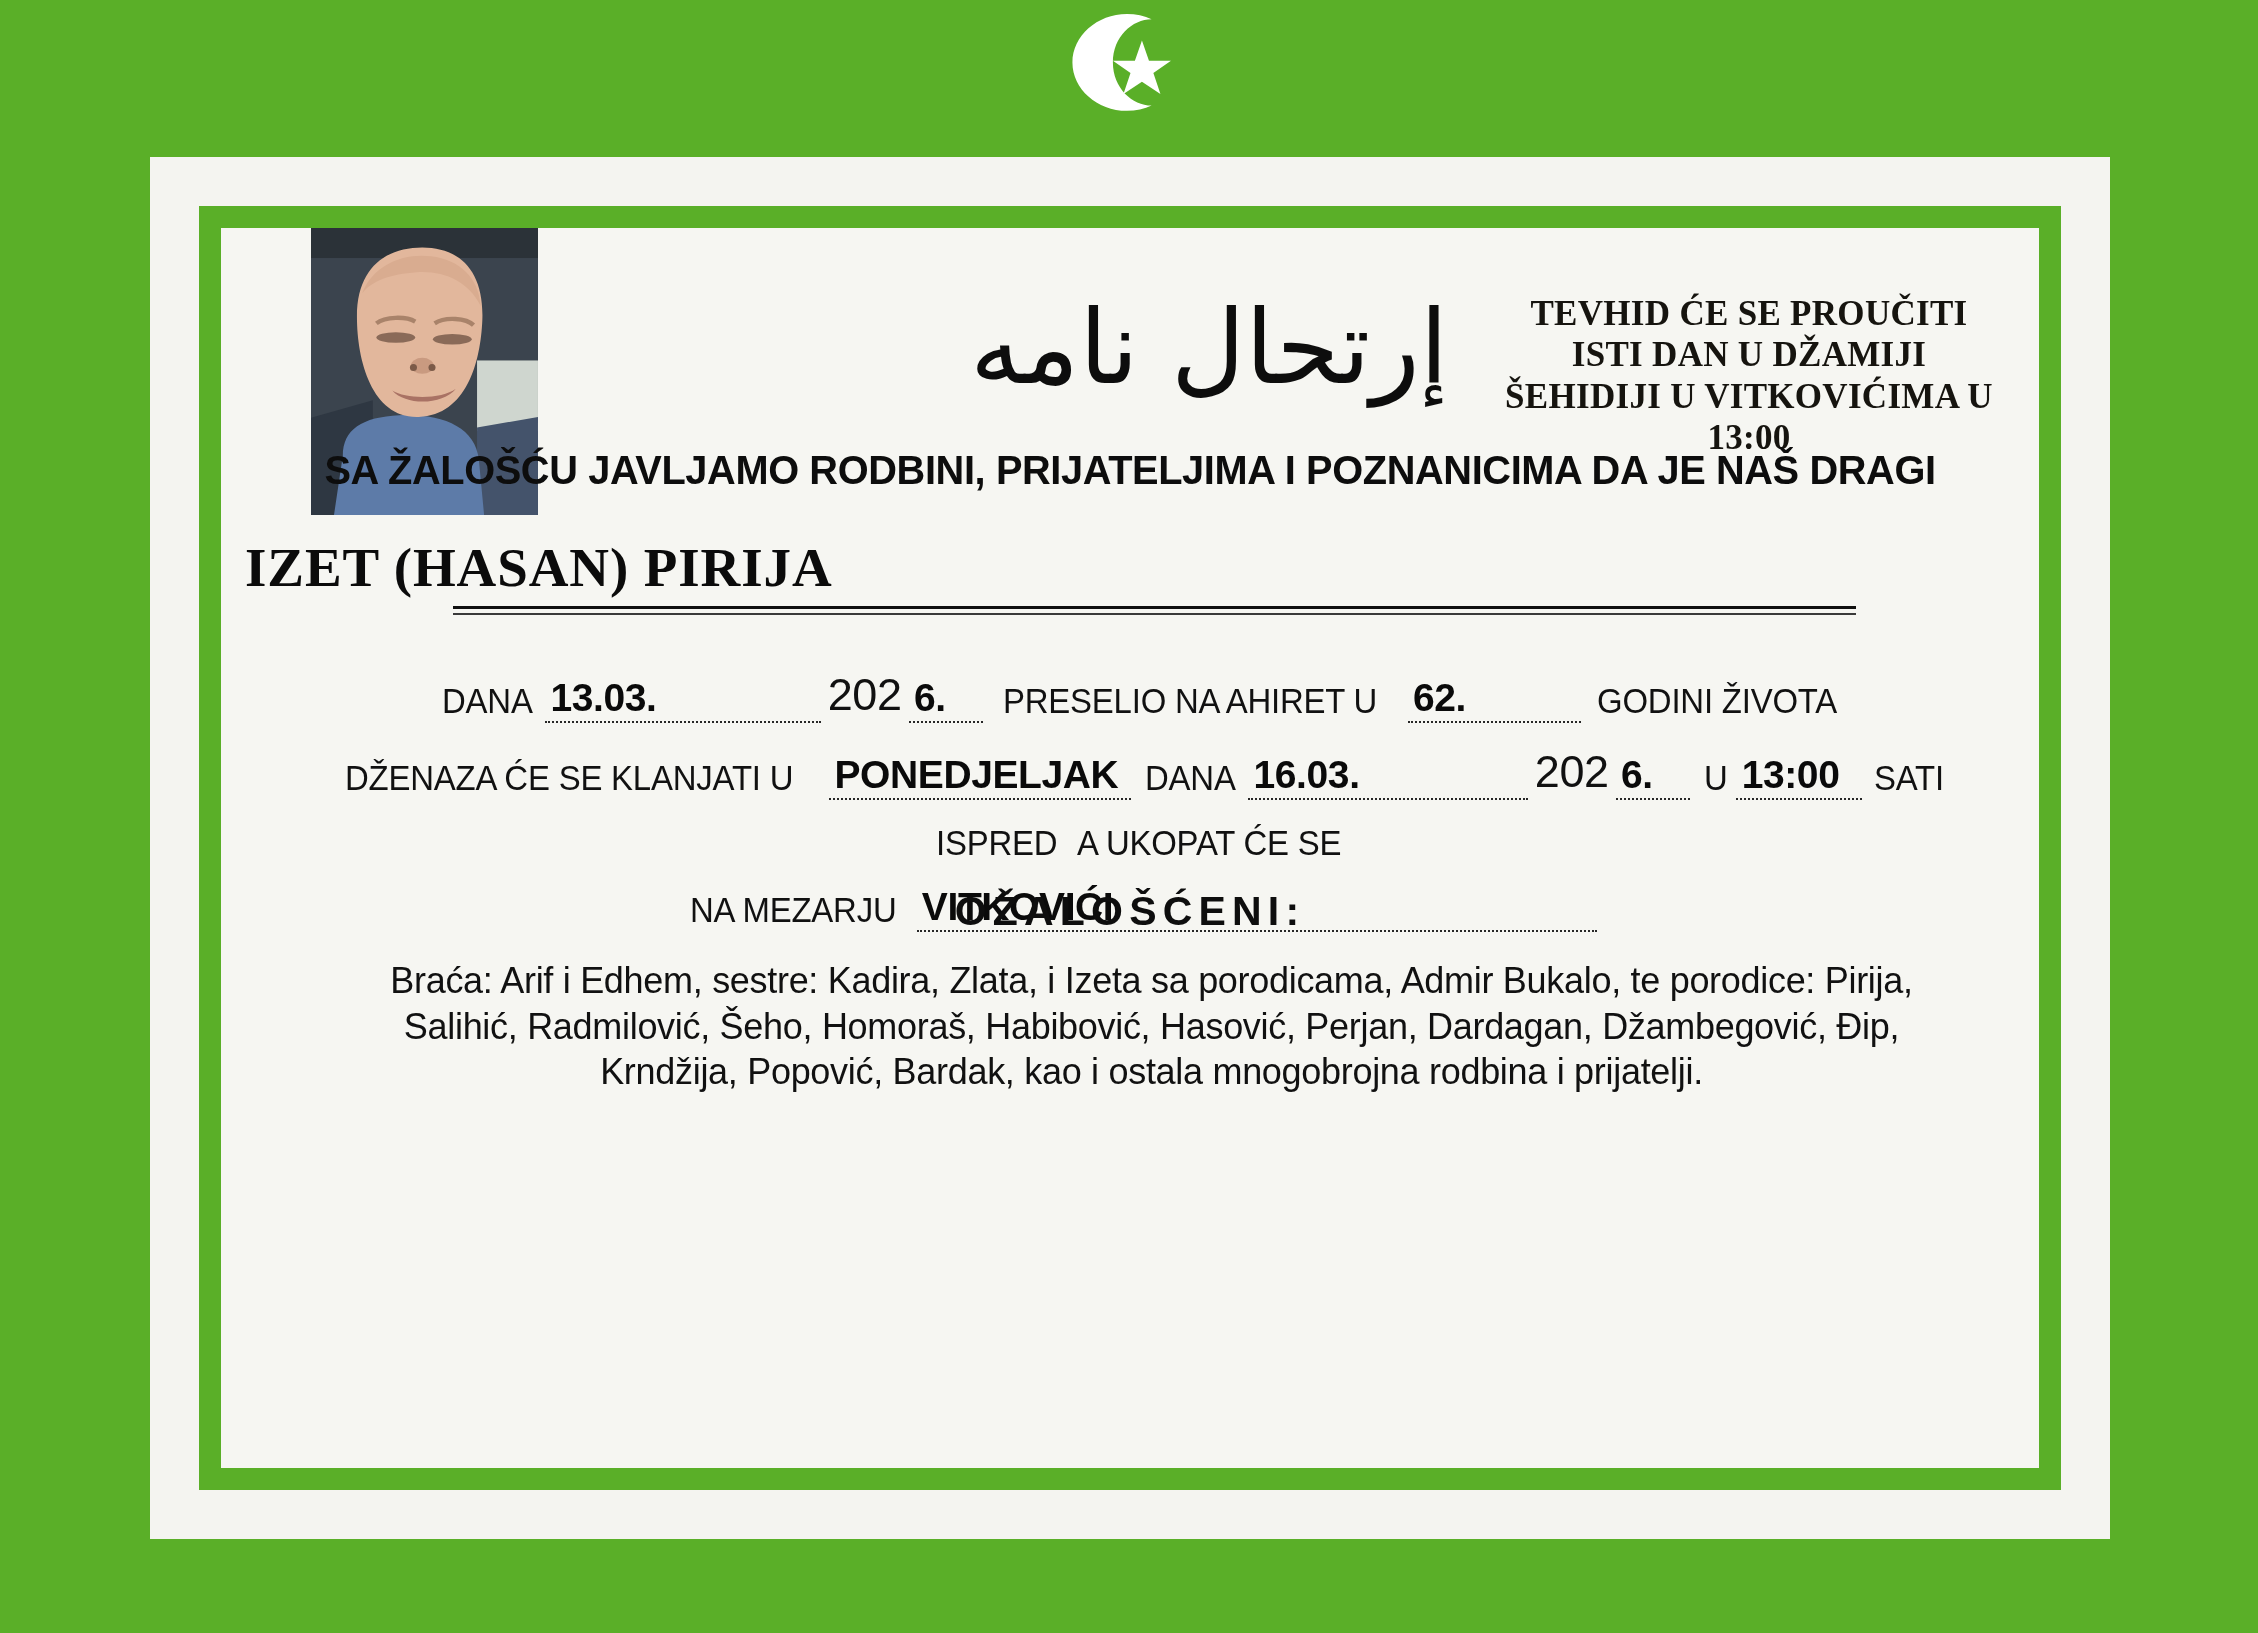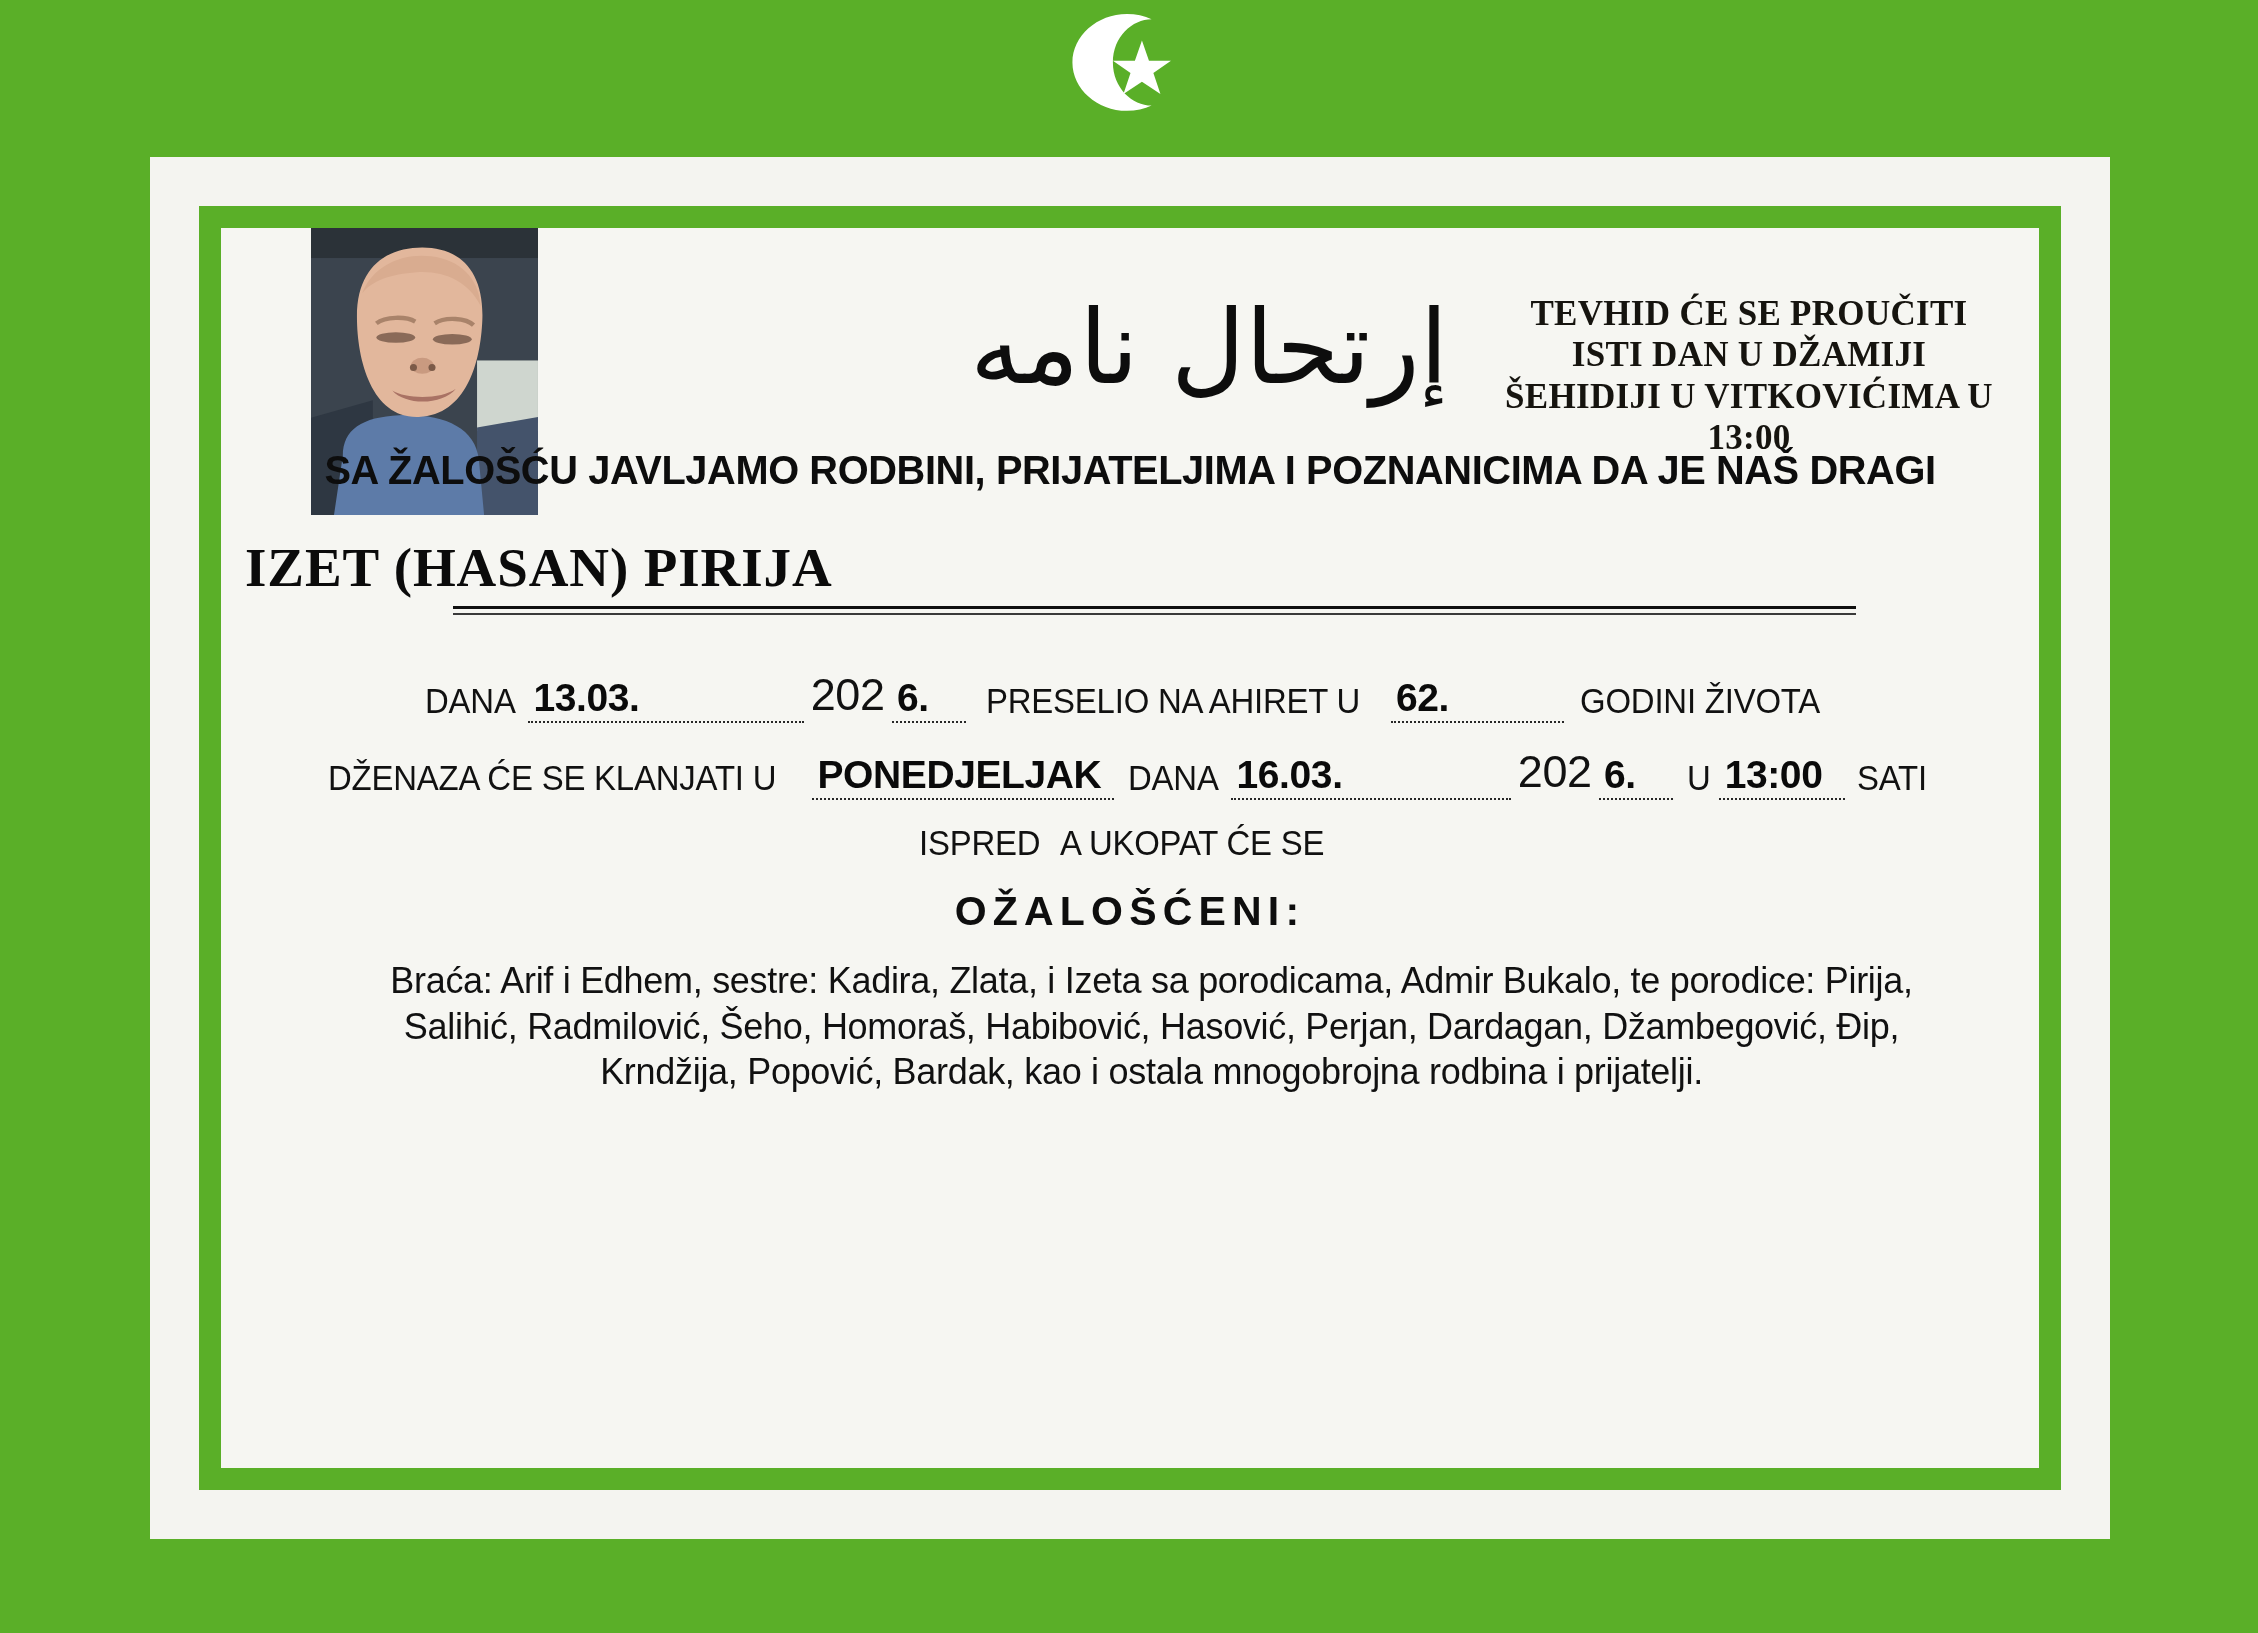--- a/index.html
+++ b/index.html
@@ -153,20 +153,21 @@
   .formline {
     display: flex;
     align-items: flex-end;
     justify-content: center;
     width: 100%;
     margin-bottom: 23px;
     font-size: 35px;
     color: #111;
     white-space: nowrap;
     letter-spacing: -0.2px;
+    padding-left: 17px;
   }
   .lbl {
     font-weight: normal;
     padding-bottom: 1.8px;
     transform: scaleX(0.94);
     transform-origin: left bottom;
   }
   .fill {
     position: relative;
     text-align: left;
@@ -298,20 +299,24 @@
           <span class="lbl" style="margin-left:7px">U</span>
             <span class="fill w-time">13:00</span>
           <span class="lbl" style="margin-left:5.3px">SATI</span>
         </div>
 
         <div class="formline">
           <span class="lbl">ISPRED</span>
           <span class="lbl" style="margin-left:12.4px">A UKOPAT ĆE SE</span>
         </div>
 
+        <div class="formline">
+          <span class="lbl">NA MEZARJU</span>
+          <span class="fill w-mez">VITKOVIĆI</span>
+        </div>
 
       </div>
 
       <div class="mourn-head">OŽALOŠĆENI:</div>
       <div class="mourn-body">Braća: Arif i Edhem, sestre: Kadira, Zlata, i Izeta sa porodicama, Admir Bukalo, te porodice: Pirija, Salihić, Radmilović, Šeho, Homoraš, Habibović, Hasović, Perjan, Dardagan, Džambegović, Đip, Krndžija, Popović, Bardak, kao i ostala mnogobrojna rodbina i prijatelji.</div>
 
     </div>
   </div>
 </div>
 

